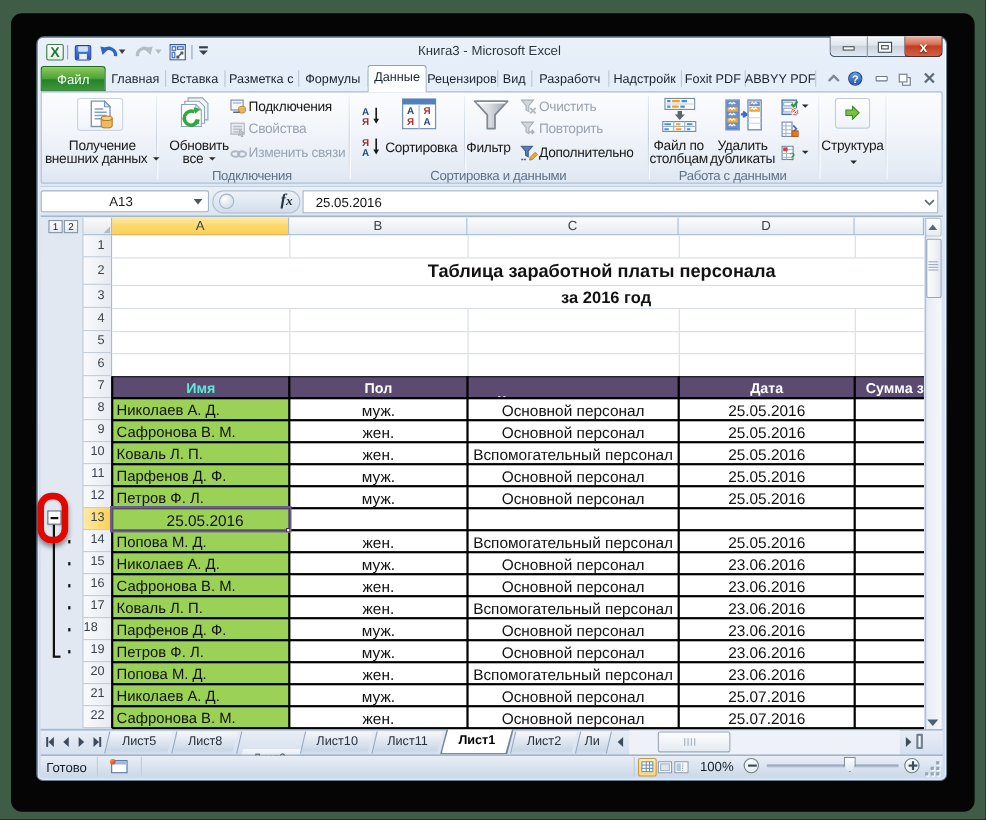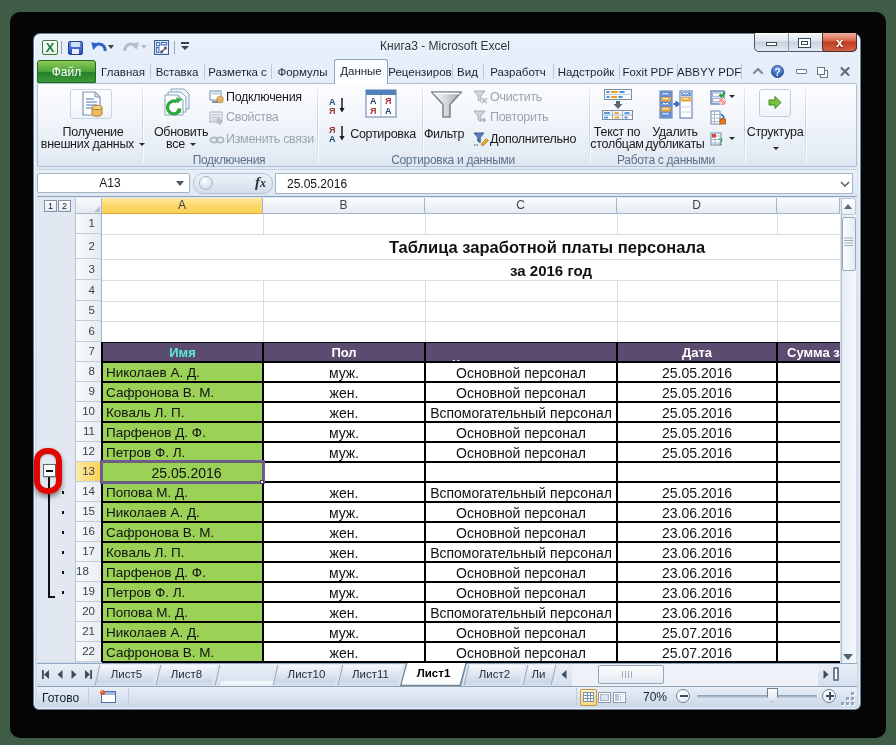--- a/index.html
+++ b/index.html
@@ -202,21 +202,21 @@
 <path d="M1.5 27 h30 M11.5 22.5 v9 M21.5 22.5 v9" stroke="#9fb0c0" stroke-width="1"></path>
 <g stroke-width="1.8">
       <path d="M3 25 h6" stroke="#4a90d8"></path>
       <path d="M13.5 25 h4" stroke="#f0a020"></path>
       <path d="M23.5 25 h5" stroke="#4a90d8"></path>
 <path d="M3 29.5 h4" stroke="#4a90d8"></path>
       <path d="M13.5 29.5 h5" stroke="#f0a020"></path>
       <path d="M23.5 29.5 h3" stroke="#4a90d8"></path>
     </g>
 </svg>
-<div class="ab ct noh" style="left:562px;top:125px;width:110px;font-size:12.5px;letter-spacing:-0.3px;color:#1a1a1a;">Текст по</div>
+<div class="ab ct noh" style="left:562px;top:125px;width:110px;font-size:12.5px;letter-spacing:-0.3px;color:#1a1a1a;">Файл по</div>
 <div class="ab ct noh" style="left:562px;top:137px;width:110px;font-size:12.5px;letter-spacing:-0.3px;color:#1a1a1a;">столбцам</div>
 <svg class="ab" style="left:659px;top:90px;" width="34" height="29" viewBox="0 0 34 29">
 <rect x="1" y="1" width="12" height="27" fill="#5a7fc8" stroke="#8098c0" stroke-width="1.4"></rect>
 <g>
       <rect x="2.2" y="2.2" width="9.6" height="4.2" fill="#6a90d8"></rect>
       <rect x="2.2" y="7" width="9.6" height="4.6" fill="#e8a83c"></rect>
 <rect x="2.2" y="12.2" width="9.6" height="4.2" fill="#6a90d8"></rect>
       <rect x="2.2" y="17" width="9.6" height="4.6" fill="#e8a83c"></rect>
 <rect x="2.2" y="22.2" width="9.6" height="4.4" fill="#6a90d8"></rect>
     </g>
@@ -502,21 +502,21 @@
 <div class="ab" style="left:583px;top:692px;width:11px;height:10px;background:#fff;border:1px solid #7292b2;"></div>
 <div class="ab" style="left:583px;top:695px;width:11px;height:1px;background:#7292b2;"></div>
 <div class="ab" style="left:583px;top:698px;width:11px;height:1px;background:#7292b2;"></div>
 <div class="ab" style="left:586.5px;top:692px;width:1px;height:10px;background:#7292b2;"></div>
 <div class="ab" style="left:590px;top:692px;width:1px;height:10px;background:#7292b2;"></div>
 <div class="ab" style="left:598px;top:692px;width:13px;height:11px;background:#fff;border:1px solid #8a9cb0;"></div>
 <div class="ab" style="left:600px;top:694px;width:9px;height:7px;background:#dce6f0;border:1px solid #a8b8c8;"></div>
 <div class="ab" style="left:613px;top:692px;width:13px;height:11px;background:#fff;border:1px solid #8a9cb0;"></div>
 <div class="ab" style="left:615px;top:694px;width:4px;height:7px;background:#b8c8da;"></div>
 <div class="ab" style="left:620px;top:694px;width:4px;height:7px;background:#eef2f6;border:1px dotted #98a8ba;border-width:0 0 0 1px;"></div>
-<div class="ab" style="left:634px;top:690px;width:33px;font-size:12px;color:#14202c;text-align:right;">70%</div>
+<div class="ab" style="left:634px;top:690px;width:33px;font-size:12px;color:#14202c;text-align:right;">100%</div>
 <div class="ab" style="left:676px;top:689px;width:14px;height:14px;border-radius:50%;border:1.5px solid #6e7f90;background:linear-gradient(180deg,#fdfdfe,#e8edf3);"></div>
 <div class="ab" style="left:680px;top:695px;width:8px;height:1.8px;background:#3c4c5c;"></div>
 <div class="ab" style="left:697px;top:695px;width:120px;height:2.5px;background:linear-gradient(180deg,#8a9cb0,#c8d4e0);border-radius:1px;"></div>
 <div class="ab" style="left:767px;top:688px;width:11px;height:14px;background:linear-gradient(180deg,#fdfdfe,#dfe6ee);border:1px solid #6e7f90;clip-path:polygon(0 0,100% 0,100% 60%,50% 100%,0 60%);"></div>
 <div class="ab" style="left:822px;top:689px;width:14px;height:14px;border-radius:50%;border:1.5px solid #6e7f90;background:linear-gradient(180deg,#fdfdfe,#e8edf3);"></div>
 <div class="ab" style="left:826px;top:695px;width:8px;height:1.8px;background:#3c4c5c;"></div>
 <div class="ab" style="left:829.2px;top:692px;width:1.8px;height:8px;background:#3c4c5c;"></div>
 <div class="ab" style="left:851px;top:702px;width:2.5px;height:2.5px;background:#93a6bb;box-shadow:1px 1px 0 #fff;"></div>
 <div class="ab" style="left:851px;top:697px;width:2.5px;height:2.5px;background:#93a6bb;box-shadow:1px 1px 0 #fff;"></div>
 <div class="ab" style="left:851px;top:692px;width:2.5px;height:2.5px;background:#93a6bb;box-shadow:1px 1px 0 #fff;"></div>

